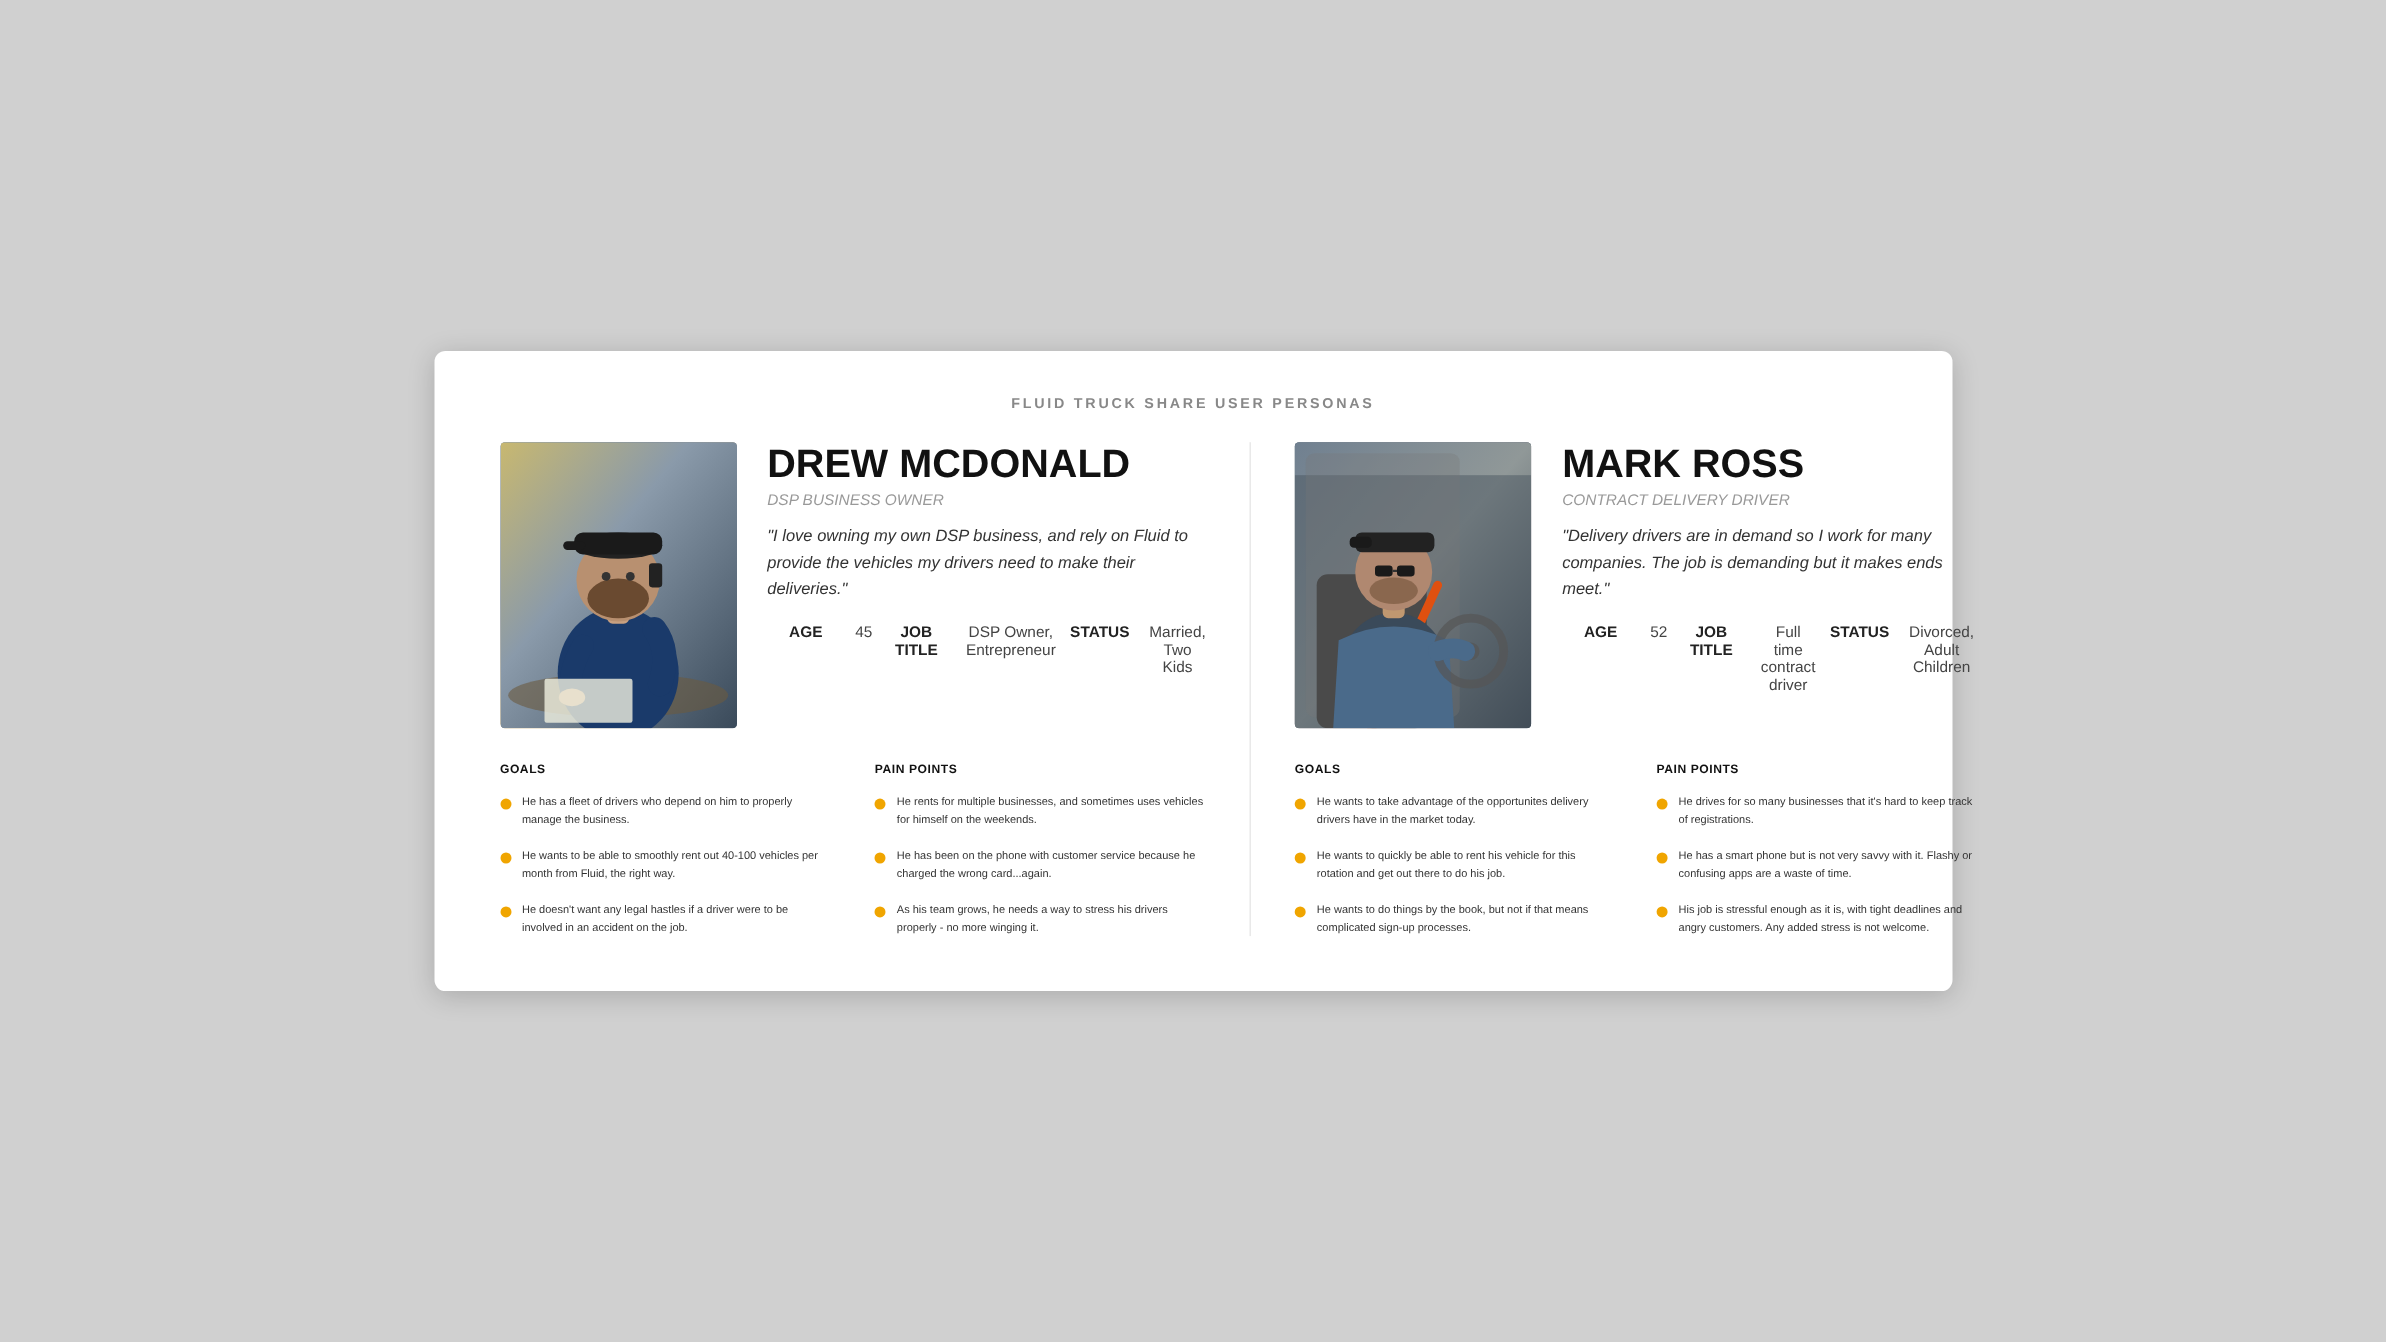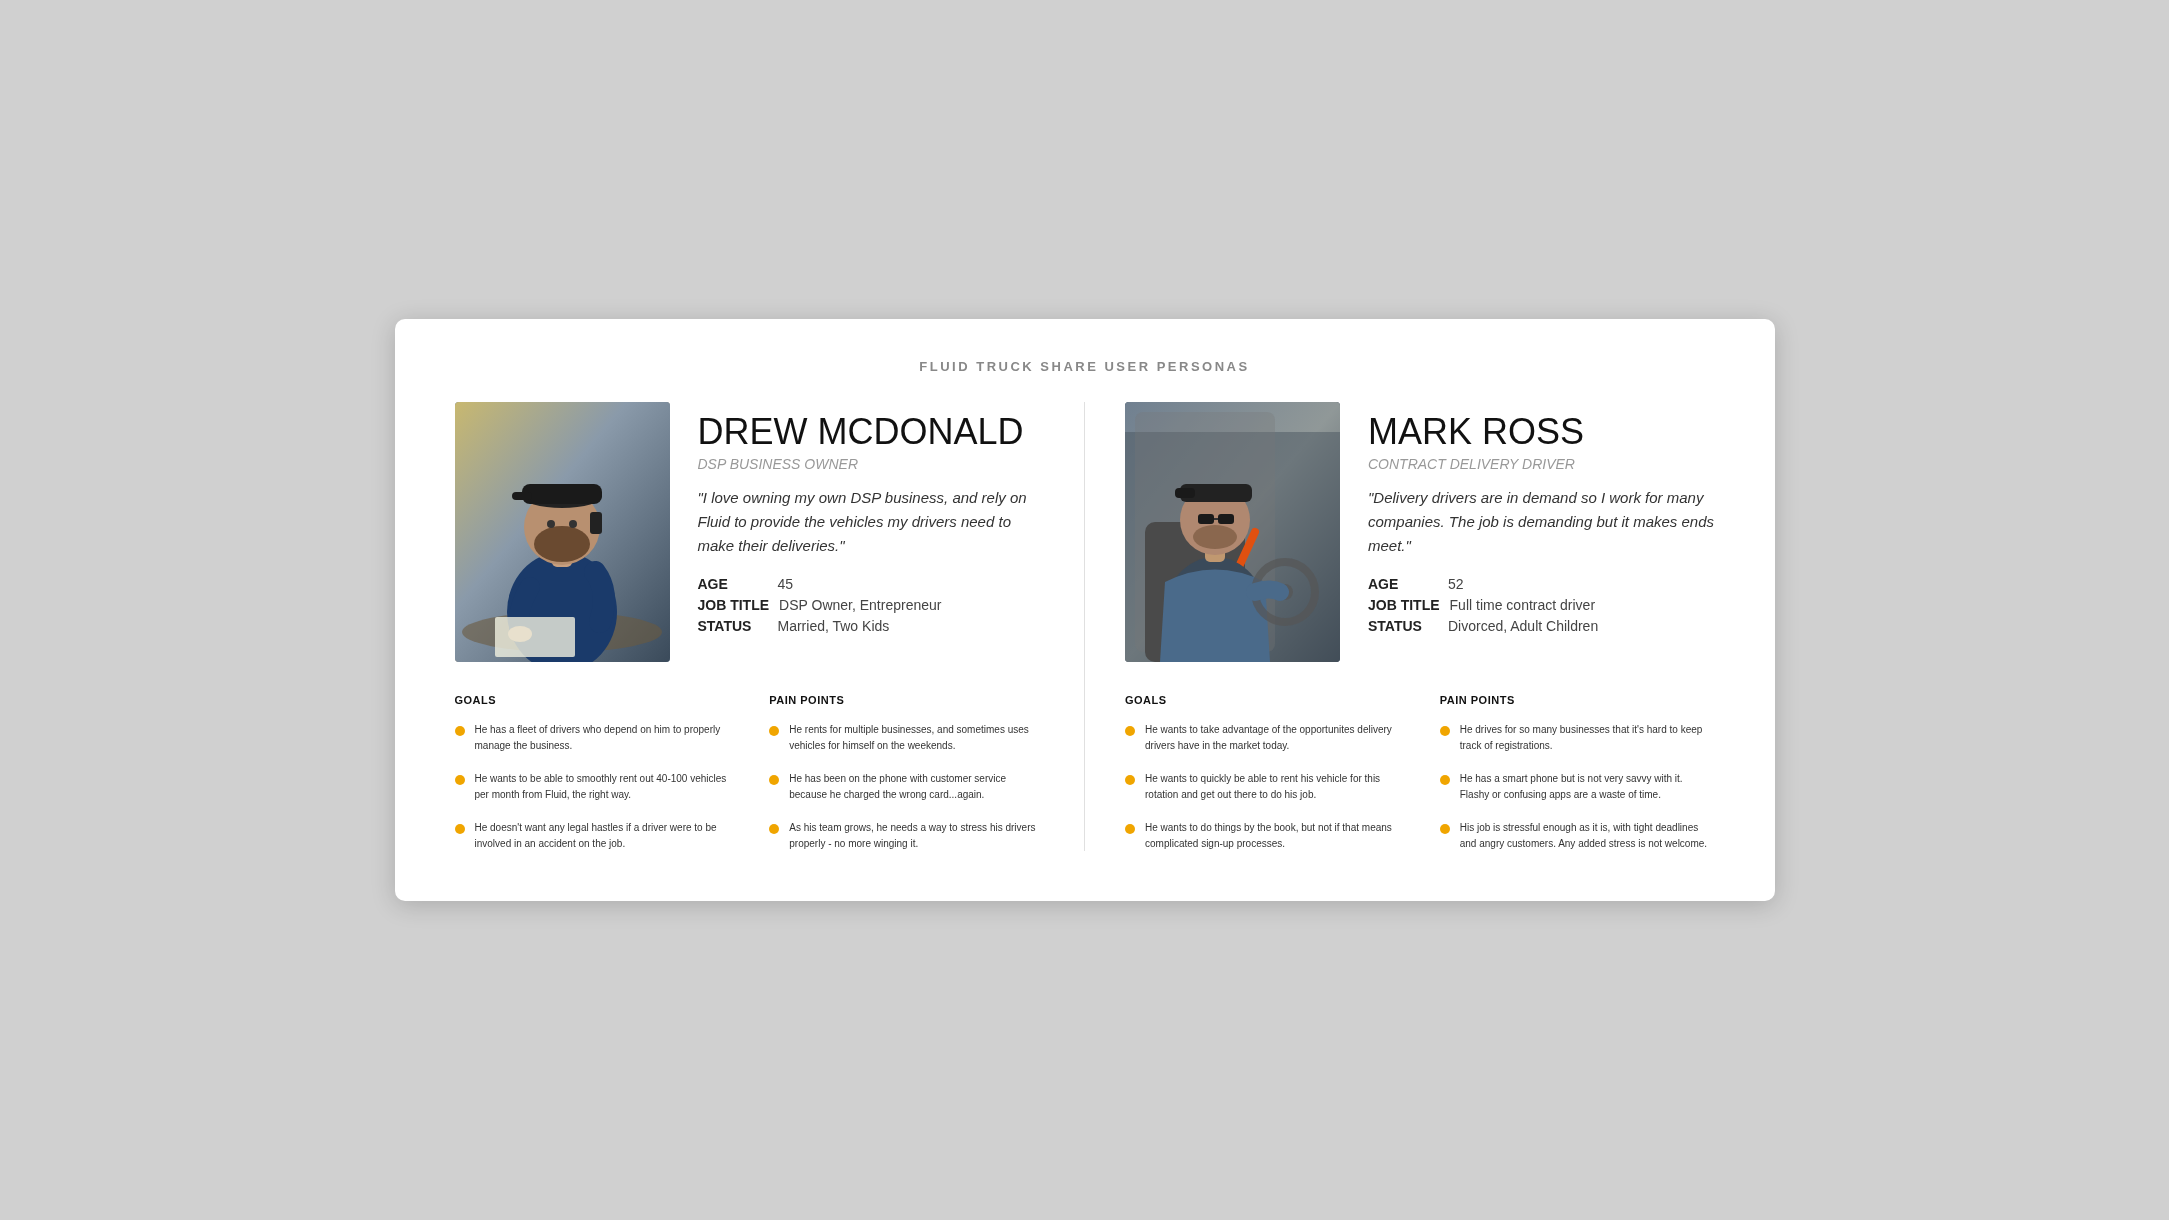--- a/index.html
+++ b/index.html
@@ -60,46 +60,46 @@
     }
     .persona-photo.mark {
       background: linear-gradient(135deg, #6a7a8a 0%, #909090 40%, #505060 70%, #708090 100%);
       position: relative;
     }
     .persona-info {
       flex: 1;
     }
     .persona-name {
       font-size: 36px;
-      font-weight: 400;
+      font-weight: 700;
       color: #111;
       margin-bottom: 4px;
       line-height: 1.1;
       text-transform: uppercase;
-      margin-top: 10px;
     }
     .persona-role {
       font-size: 14px;
       font-weight: 400;
       color: #999;
       font-style: italic;
       margin-bottom: 14px;
       text-transform: uppercase;
     }
     .persona-quote {
       font-size: 15px;
       font-style: italic;
       color: #333;
       line-height: 1.6;
       margin-bottom: 18px;
     }
     .persona-details {
       display: flex;
-      flex-direction: column;
+      flex-direction: row;
       gap: 5px;
+      text-align: center;
     }
     .detail-row {
       display: flex;
       gap: 10px;
       font-size: 14px;
     }
     .detail-label {
       font-weight: 900;
       color: #222;
       min-width: 70px;

